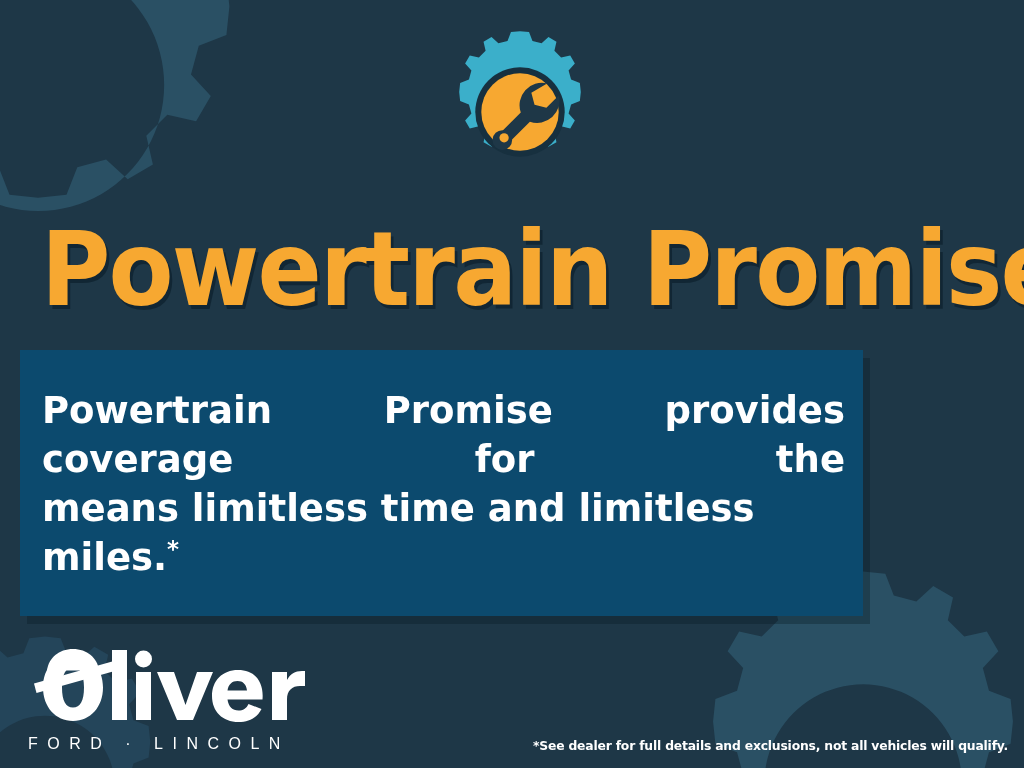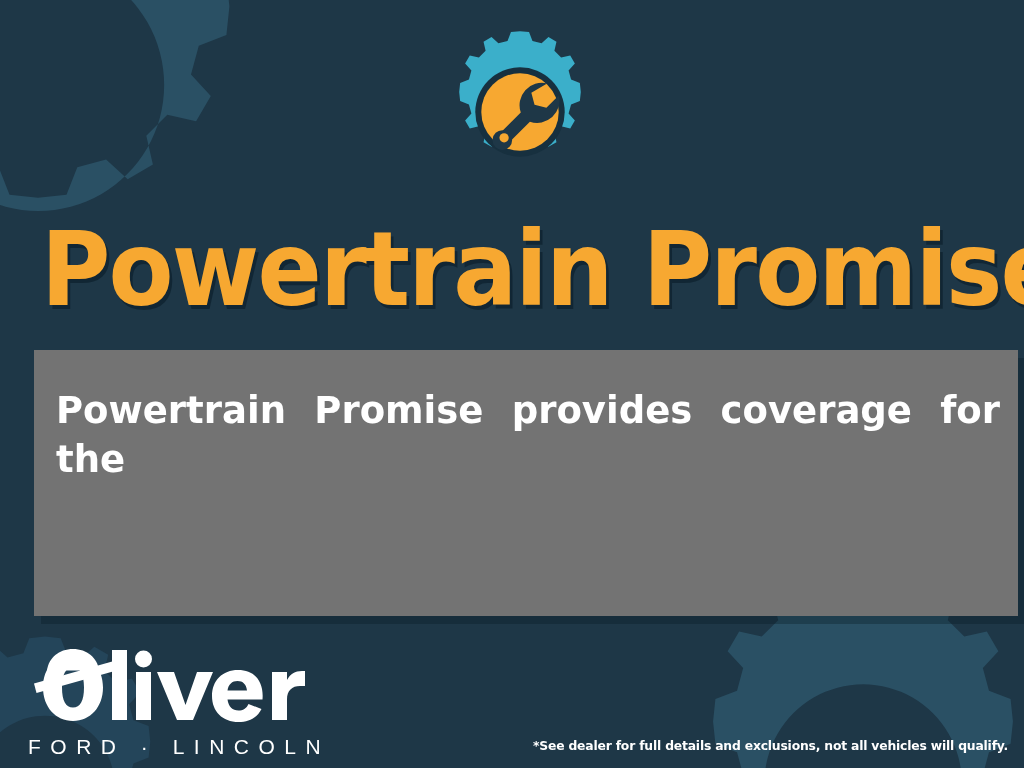--- a/index.html
+++ b/index.html
@@ -51,24 +51,23 @@
     transform:scaleX(0.92);
     transform-origin:50% 50%;
     text-shadow:3px 4px 0 rgba(8,26,36,0.55);
     white-space:nowrap;
   }
 
   
   .panel {
     position:absolute;
     left:20px; top:350px;
-    width:984px; height:266px;
-    background:#737373;
+    width:843px; height:266px;
+    background:#0c4a6e;
     box-shadow:7px 8px 0 rgba(10,28,38,0.35);
-    margin-left:14px;
   }
   .panel-text {
     position:absolute;
     left:22px; right:18px; top:36px;
     color:#ffffff;
     font-family:"DejaVu Sans", sans-serif;
     font-weight:bold;
     font-size:37px;
     line-height:49px;
     text-align:justify;
@@ -90,21 +89,21 @@
     position:absolute;
     left:26px; top:640px;
     width:300px; height:120px;
   }
   .logo-mark { position:absolute; left:0; top:0; width:300px; height:90px; }
   .logo-sub {
     position:absolute;
     left:28px; top:735px;
     color:#ffffff;
     font-family:"Liberation Sans", sans-serif;
-    font-size:21px;
+    font-size:16px;
     font-weight:normal;
     letter-spacing:9.5px;
     white-space:nowrap;
   }
 
   
   .disclaimer {
     position:absolute;
     right:16px; top:738px;
     color:#ffffff;
@@ -168,20 +167,21 @@
         l-14.6 14.6 -13.8-3.7 -3.7-13.8z"></path>
       <circle cx="81.5" cy="130.0" r="5.4" fill="#f7a831"></circle>
     </g>
   </svg>
 
   <h1 class="headline">Powertrain Promise</h1>
 
   <div class="panel">
     <div class="panel-text">
       <span class="panel-line justified">Powertrain Promise provides coverage for the</span>
+      <span class="panel-line last"><span>means limitless time and limitless miles.</span><span class="asterisk">*</span></span>
     </div>
   </div>
 
   <div class="logo">
     <svg class="logo-mark" viewBox="0 0 300 90">
       <g fill="#ffffff">
 
         <path d="M47 14c-17.5 0-30 14.2-30 33.5S29.5 81 47 81s30-14.2 30-33.5S64.5 14 47 14zm0 13.5c7.2 0 11 6.6 11 20S54.2 67.5 47 67.5 36 60.9 36 47.5s3.8-20 11-20z"></path>
 
         <path d="M47 9c-14 0-24.5 9-26 21.5h52C71.5 18 61 9 47 9z"></path>

